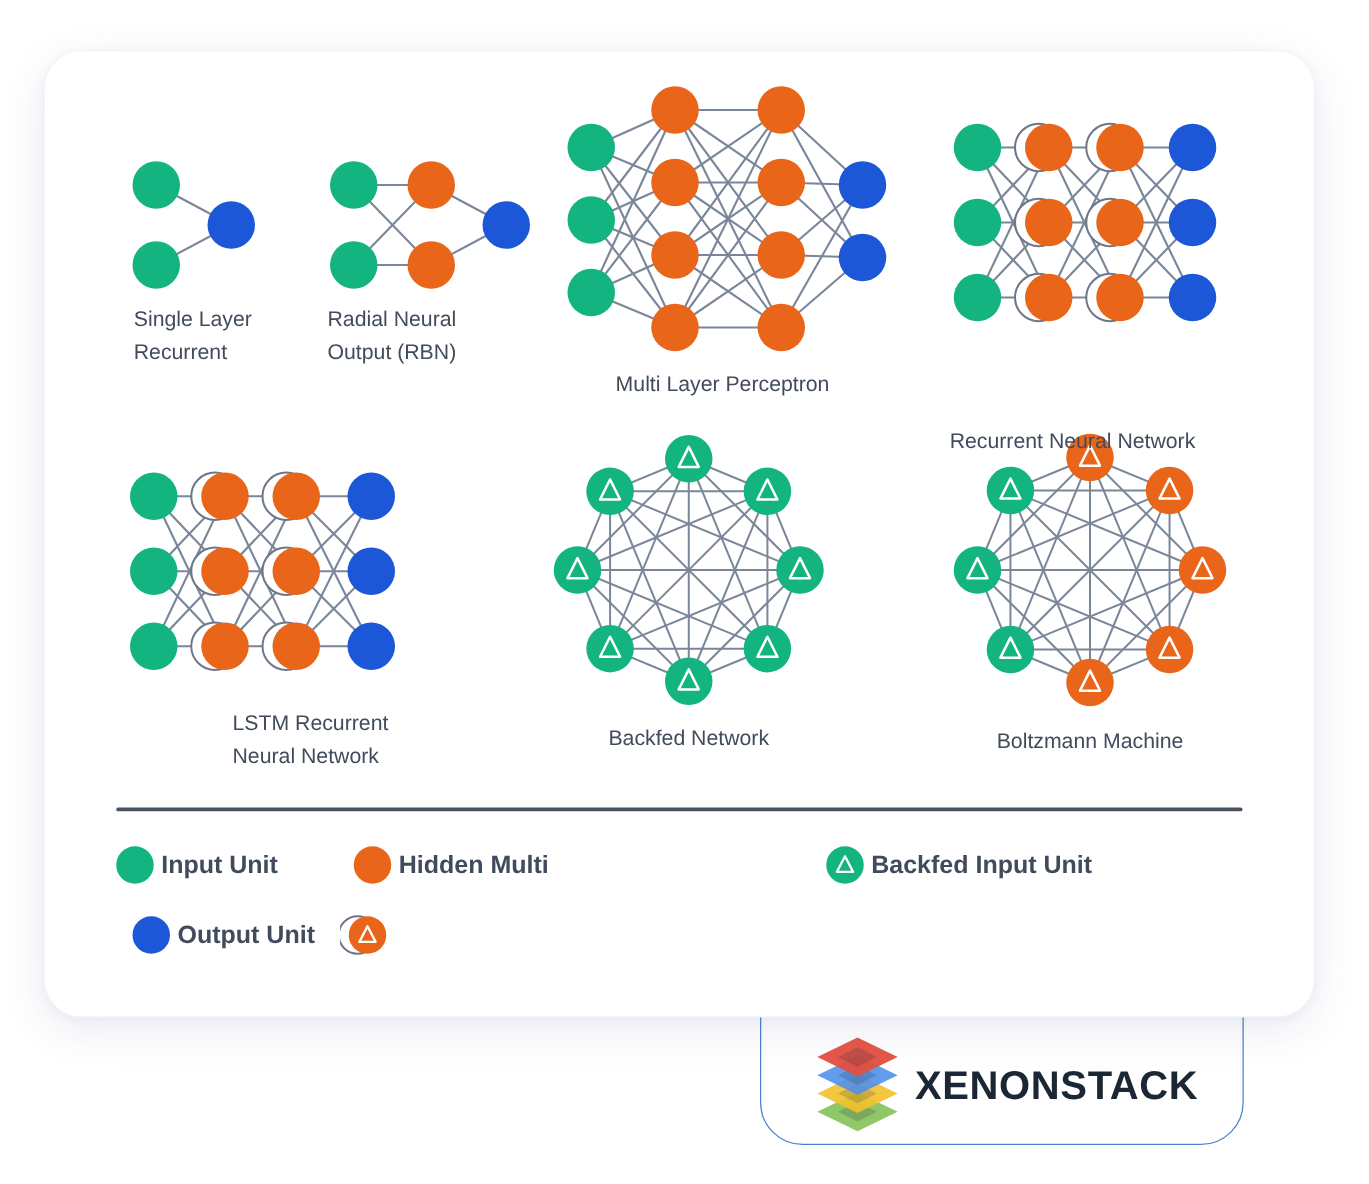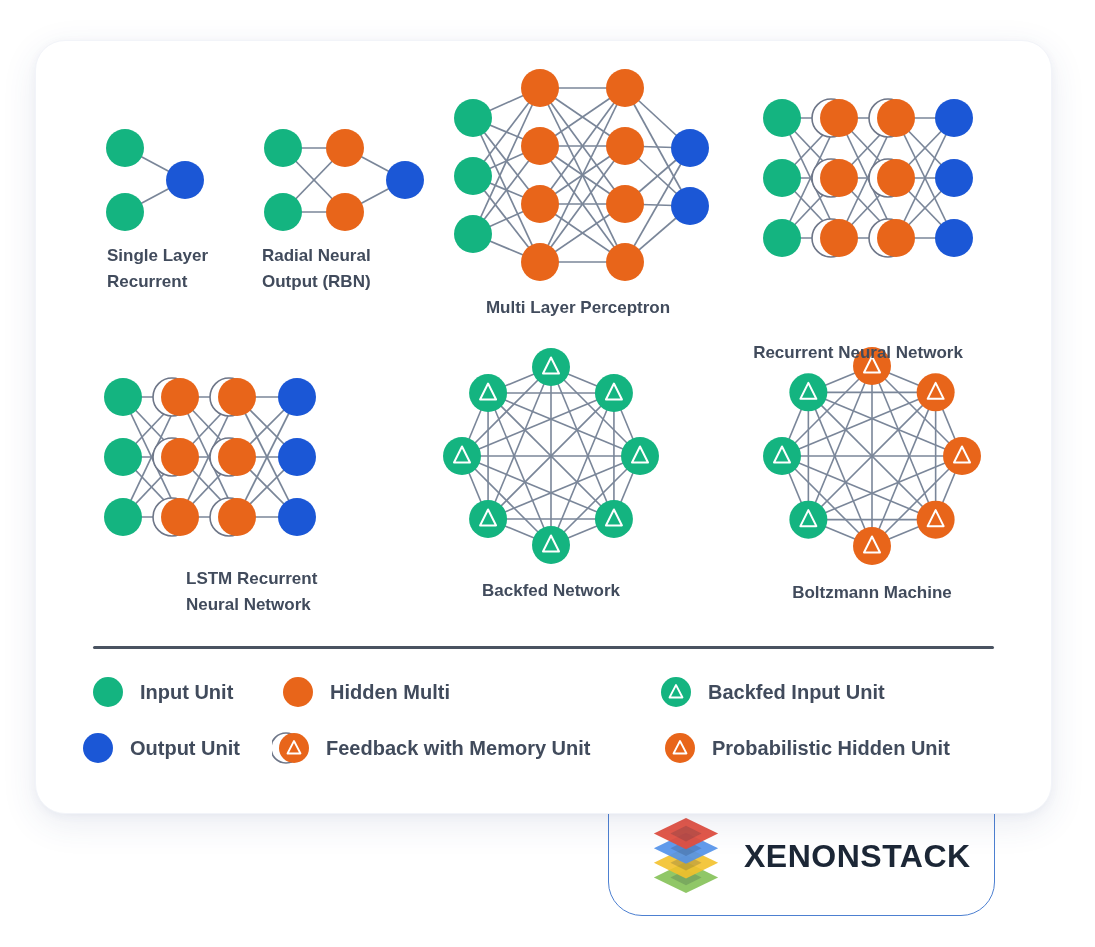--- a/index.html
+++ b/index.html
@@ -10,30 +10,30 @@
   .main-card{
     position:absolute;left:35px;top:40px;width:1015px;height:772px;
     background:#ffffff;border-radius:30px;z-index:1;
     box-shadow:0 10px 35px rgba(50,70,130,.10),0 2px 8px rgba(50,70,130,.05);
     border:1px solid #f2f4f9;
   }
   .logo-box{
     position:absolute;left:608px;top:756px;width:385px;height:158px;
     border:1.6px solid #4d80d1;border-radius:34px;z-index:0;background:#fff;
   }
-  .logo-row{position:absolute;left:40px;top:60px;display:flex;align-items:center;gap:21px;justify-content:center;}
+  .logo-row{position:absolute;left:40px;top:72px;display:flex;align-items:center;gap:9px;justify-content:center;}
   .logo-text{font-size:32px;font-weight:bold;letter-spacing:.5px;color:#1c2736;}
   #net-canvas{position:absolute;left:0;top:0;z-index:2;pointer-events:none;}
   .net-label{
-    position:absolute;z-index:3;font-size:17px;font-weight:700;color:#414b5c;
+    position:absolute;z-index:3;font-size:17px;font-weight:400;color:#414b5c;
     line-height:26px;white-space:nowrap;
   }
   .net-label.center{transform:translateX(-50%);text-align:center;}
   .legend-item{
-    position:absolute;z-index:3;display:flex;align-items:center;height:36px;gap:13px;
+    position:absolute;z-index:3;display:flex;align-items:center;height:36px;gap:2px;
   }
   .legend-label{font-size:20px;font-weight:600;color:#414b5c;white-space:nowrap;}
   .legend-icon{flex:0 0 auto;display:block;}
   .tri{fill:none;stroke:#ffffff;stroke-width:1.8;stroke-linejoin:round;}
   .mem-arc{fill:none;stroke:#6e7688;stroke-width:1.6;}
   .divider{
     position:absolute;left:93px;top:646px;width:901px;height:3px;
     background:#4a5361;border-radius:2px;z-index:3;
   }
 </style>
@@ -334,40 +334,32 @@
     </svg>
     <span class="legend-label">Hidden Multi</span>
   </div>
   <div class="legend-item" style="left:657px;top:674px">
     <svg class="legend-icon" width="38" height="36" viewBox="0 0 38 36">
       <circle cx="19" cy="18" r="15" fill="#14b480"></circle>
       <polygon class="tri" points="19,11 25.5,23.5 12.5,23.5"></polygon>
     </svg>
     <span class="legend-label">Backfed Input Unit</span>
   </div>
-  <div class="legend-item" style="left:79px;top:730px">
+  <div class="legend-item" style="left:102px;top:730px">
     <svg class="legend-icon" width="38" height="36" viewBox="0 0 38 36">
       <circle cx="19" cy="18" r="15" fill="#1b57d6"></circle>
     </svg>
     <span class="legend-label">Output Unit</span>
   </div>
   <div class="legend-item" style="left:272px;top:730px">
     <svg class="legend-icon" width="41" height="36" viewBox="0 0 41 36">
       <circle class="mem-arc" cx="14" cy="18" r="15"></circle>
       <circle cx="22" cy="18" r="15" fill="#e8651a"></circle>
       <polygon class="tri" points="22,11 28.5,23.5 15.5,23.5"></polygon>
     </svg>
-    <span class="legend-label">Feedback with Memory Unit</span>
-  </div>
-  <div class="legend-item" style="left:661px;top:730px">
-    <svg class="legend-icon" width="38" height="36" viewBox="0 0 38 36">
-      <circle cx="19" cy="18" r="15" fill="#e8651a"></circle>
-      <polygon class="tri" points="19,11 25.5,23.5 12.5,23.5"></polygon>
-    </svg>
-    <span class="legend-label">Probabilistic Hidden Unit</span>
   </div>
 
 <div class="net-label" style="left: 107px; top: 243px;">
       <div>Single Layer</div>
       <div>Recurrent</div>
     </div>
     <div class="net-label" style="left: 262px; top: 243px;">
       <div>Radial Neural</div>
       <div>Output (RBN)</div>
     </div>

